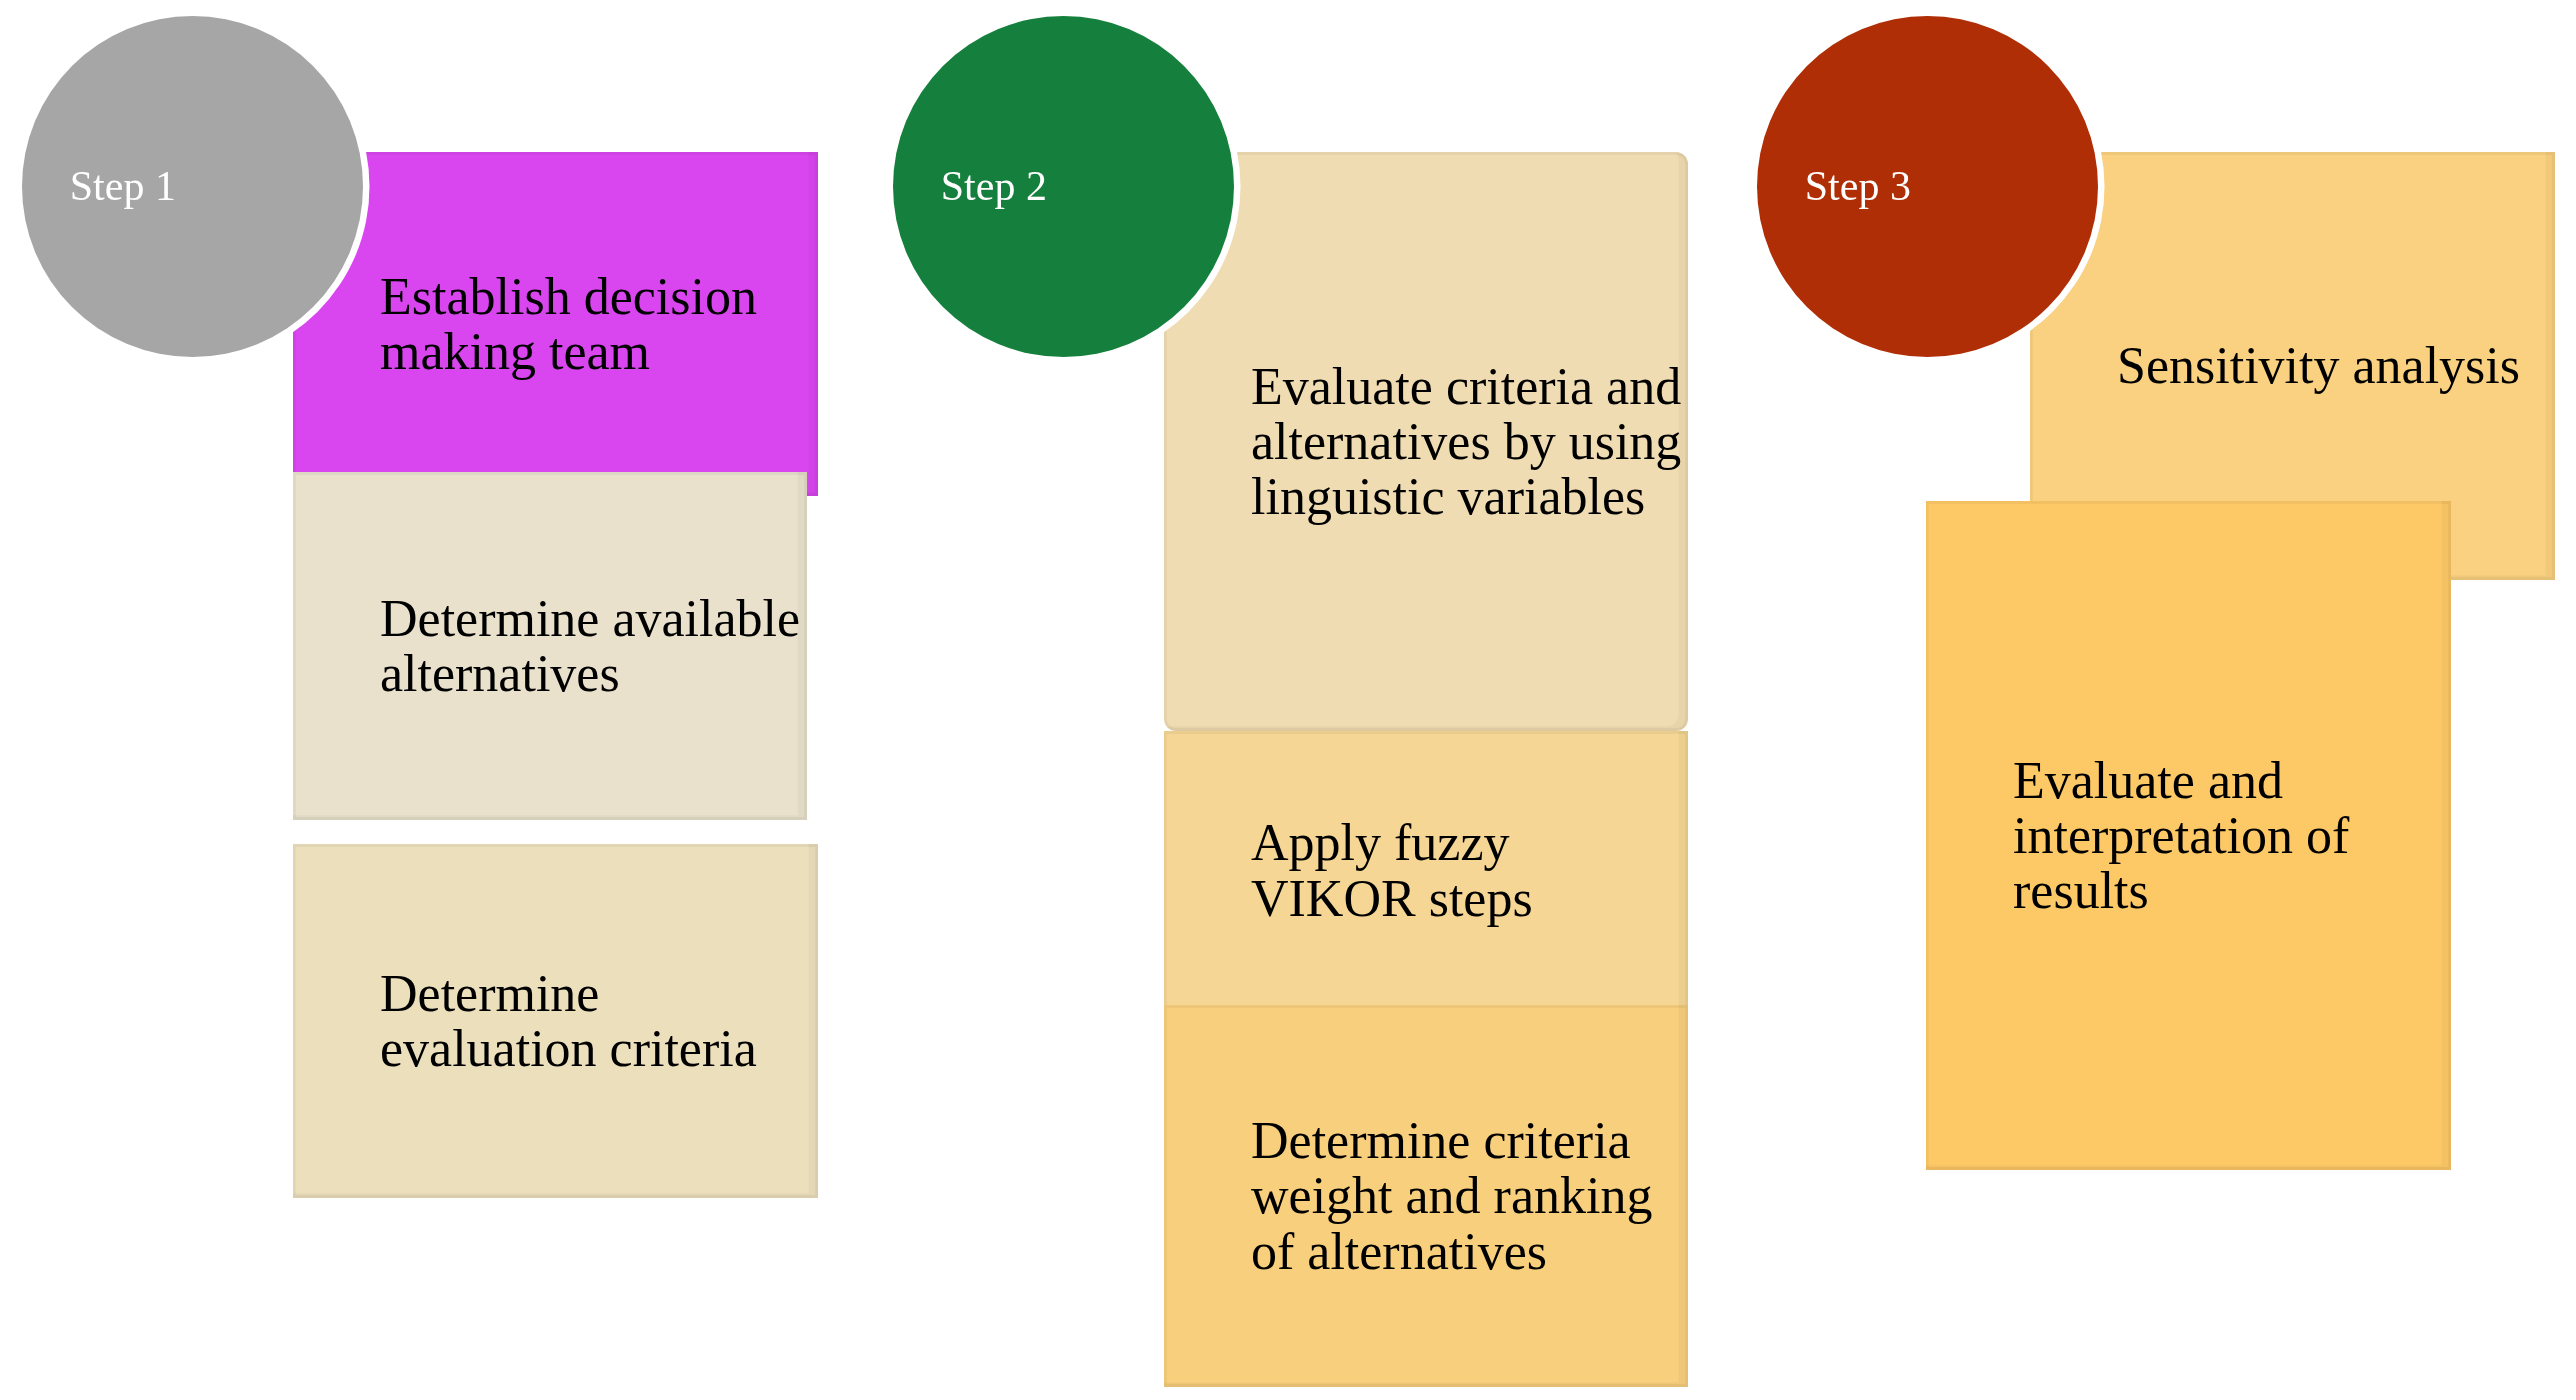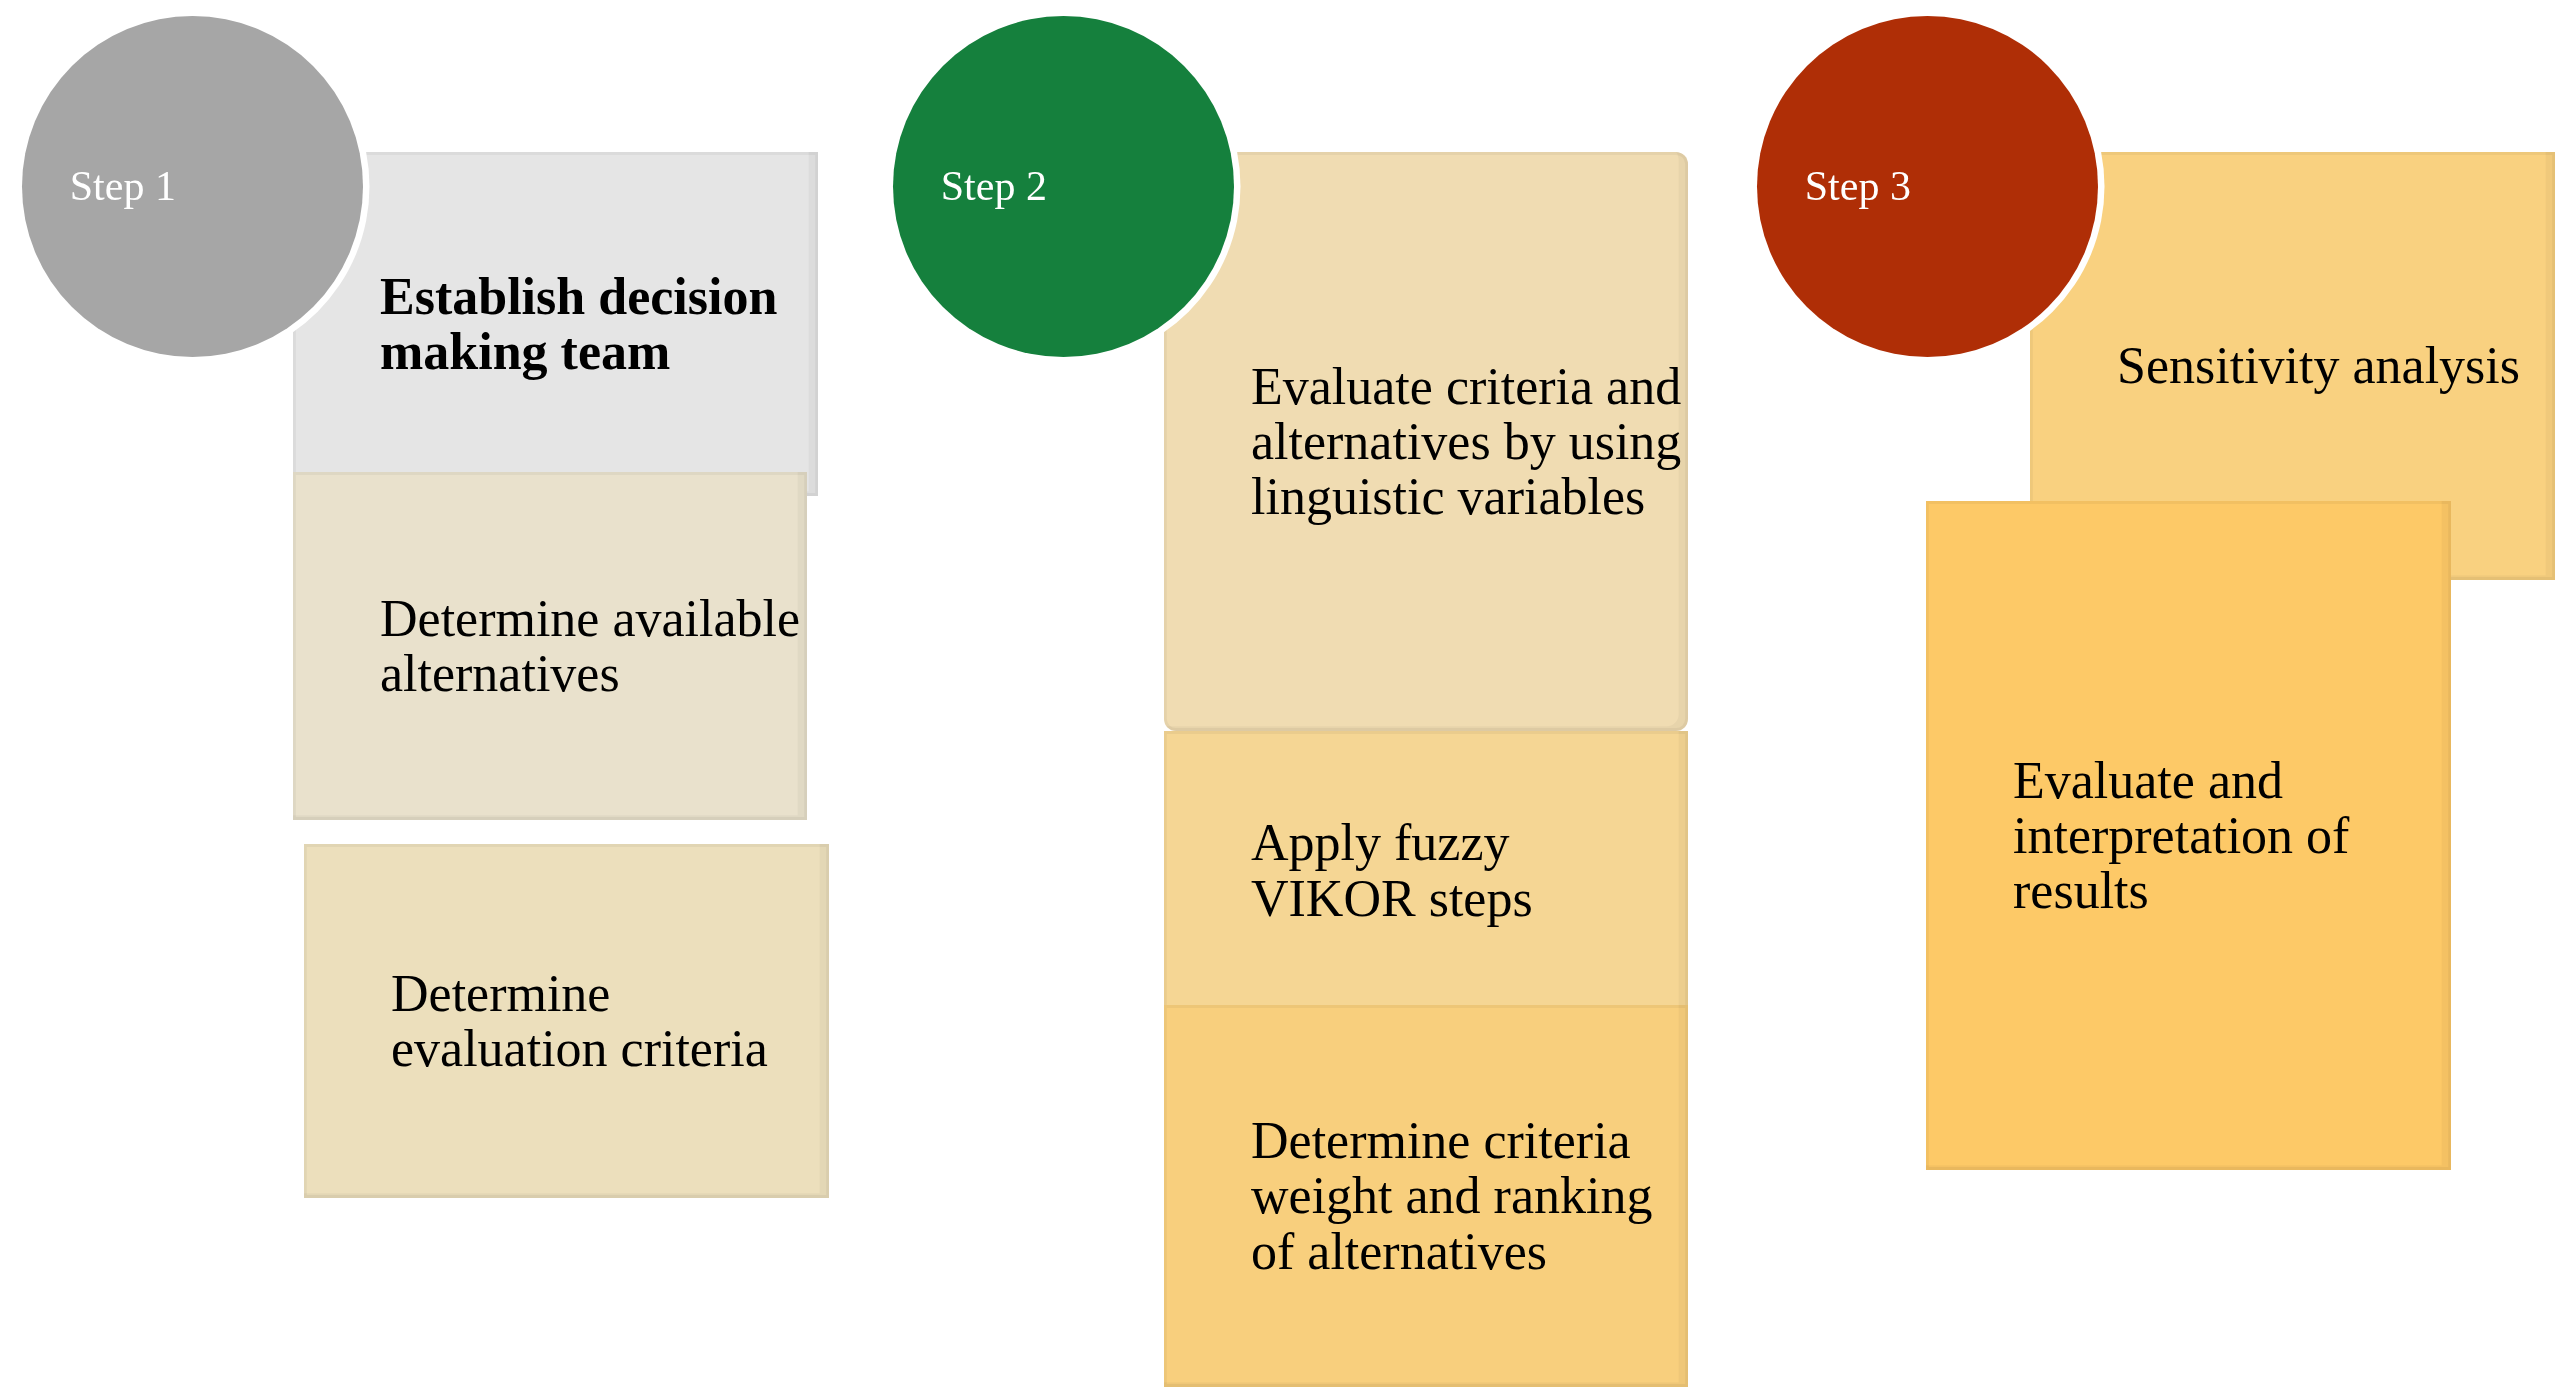--- a/index.html
+++ b/index.html
@@ -29,21 +29,21 @@
   .pbox .box-text {
     font-size: 52px;
     line-height: 1.06;
     color: #000000;
     white-space: pre;
     letter-spacing: 0px;
   }
   
   .c1a { left: 293px;  top: 152px;  width: 525px; height: 344px; }
   .c1b { left: 293px;  top: 472px;  width: 514px; height: 348px; }
-  .c1c { left: 304px;  top: 844px; width: 525px; height: 354px; }
+  .c1c { left: 293px;  top: 844px; width: 525px; height: 354px; }
   
   .c2a { left: 1164px; top: 152px;  width: 524px; height: 579px; border-radius: 12px; }
   .c2b { left: 1164px; top: 731px; width: 524px; height: 279px; }
   .c2c { left: 1164px; top: 1005px; width: 524px; height: 382px; }
   
   .c3a { left: 2030px; top: 152px;  width: 525px; height: 428px; }
   .c3b { left: 1926px; top: 501px;  width: 525px; height: 669px; }
 
   
   .step-circle {
@@ -65,21 +65,21 @@
     color: #ffffff;
     white-space: pre;
   }
 </style>
 </head>
 <body>
 
 <div class="canvas">
 
   <section>
-    <div class="pbox c1a" style="background: #e5e5e5; font-weight: bold;">
+    <div class="pbox c1a" style="background: #d946ef;">
       <span class="box-text">Establish decision
 making team</span>
     </div>
     <div class="pbox c1b" style="background: rgb(233, 225, 204);">
       <span class="box-text">Determine available
 alternatives</span>
     </div>
     <div class="pbox c1c" style="background: rgb(236, 223, 188);">
       <span class="box-text">Determine
 evaluation criteria</span>

